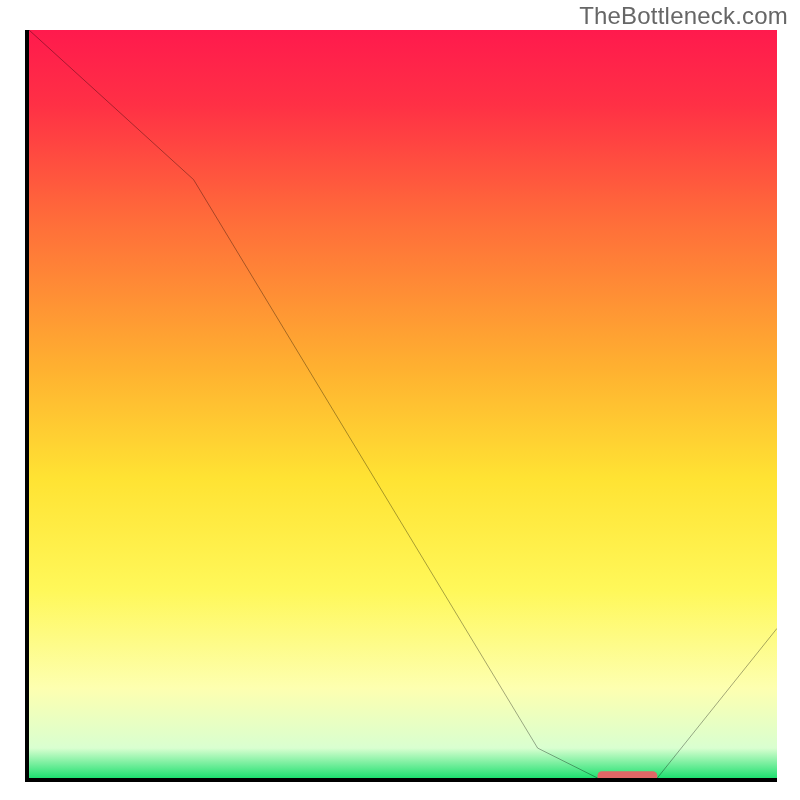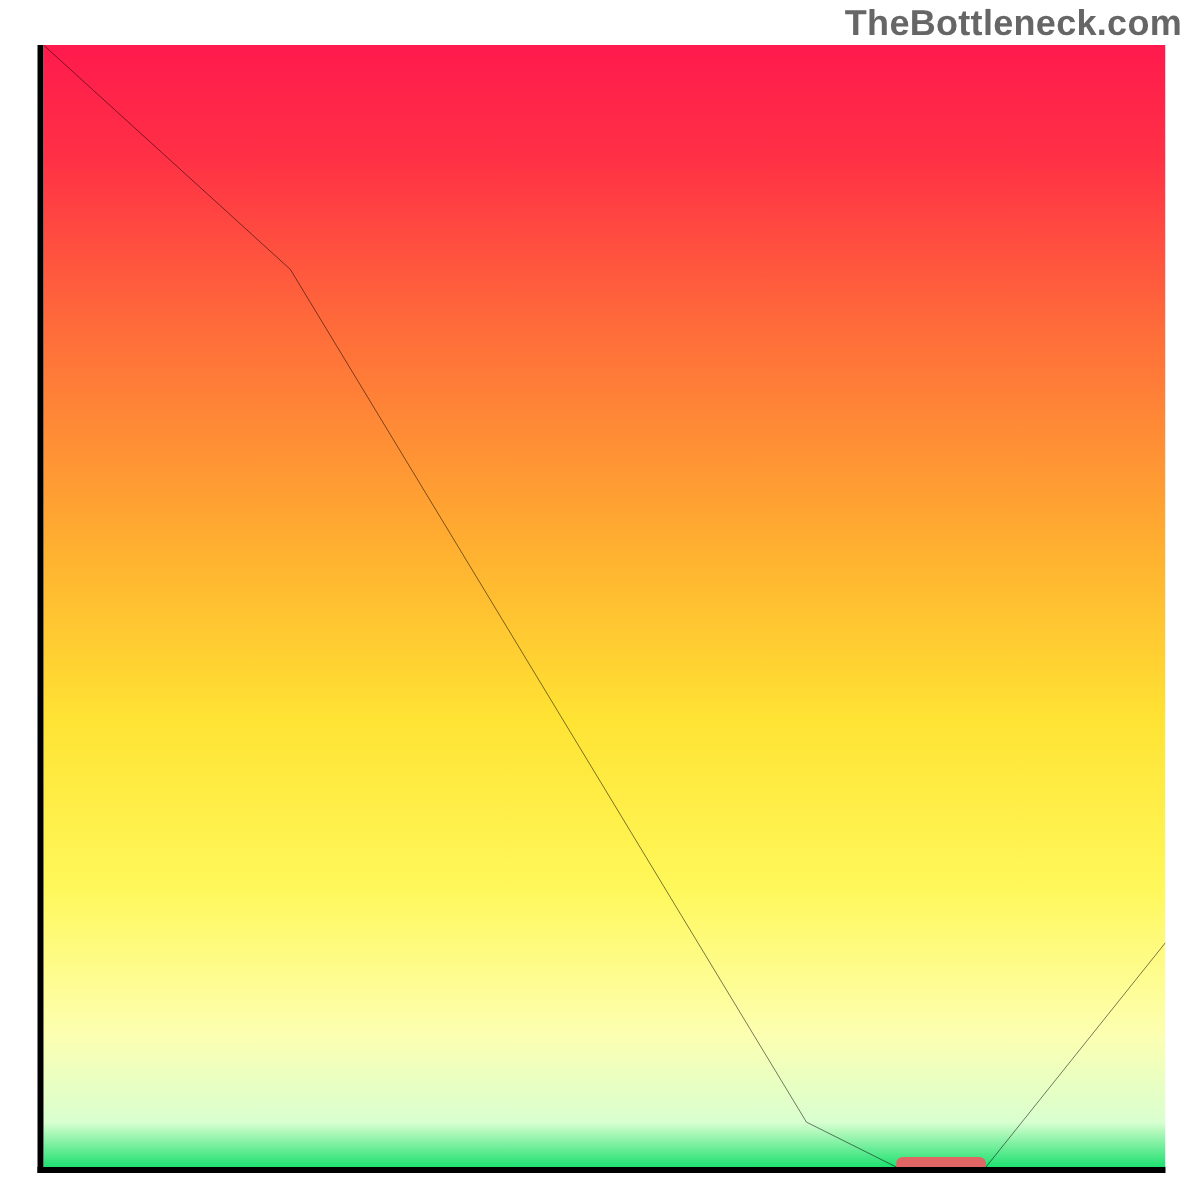--- a/index.html
+++ b/index.html
@@ -14,21 +14,21 @@
   .container {
     position: relative;
     width: 800px;
     height: 800px;
   }
   .watermark {
     position: absolute;
     top: 2px;
     right: 12px;
     font-size: 24px;
-    font-weight: 700;
+    font-weight: 400;
     color: #666666;
     letter-spacing: 0.2px;
   }
   .plot-area {
     position: absolute;
     left: 25px;
     top: 30px;
     width: 752px;
     height: 752px;
     border-left: 4px solid #000000;

